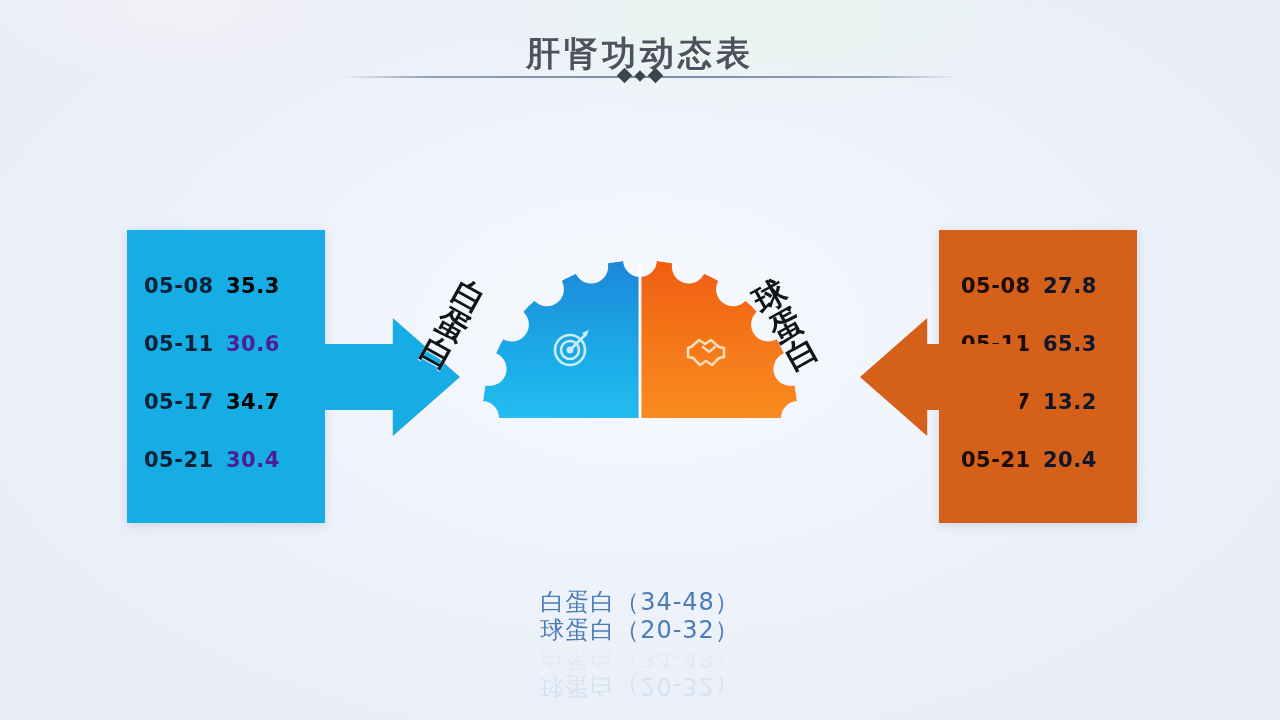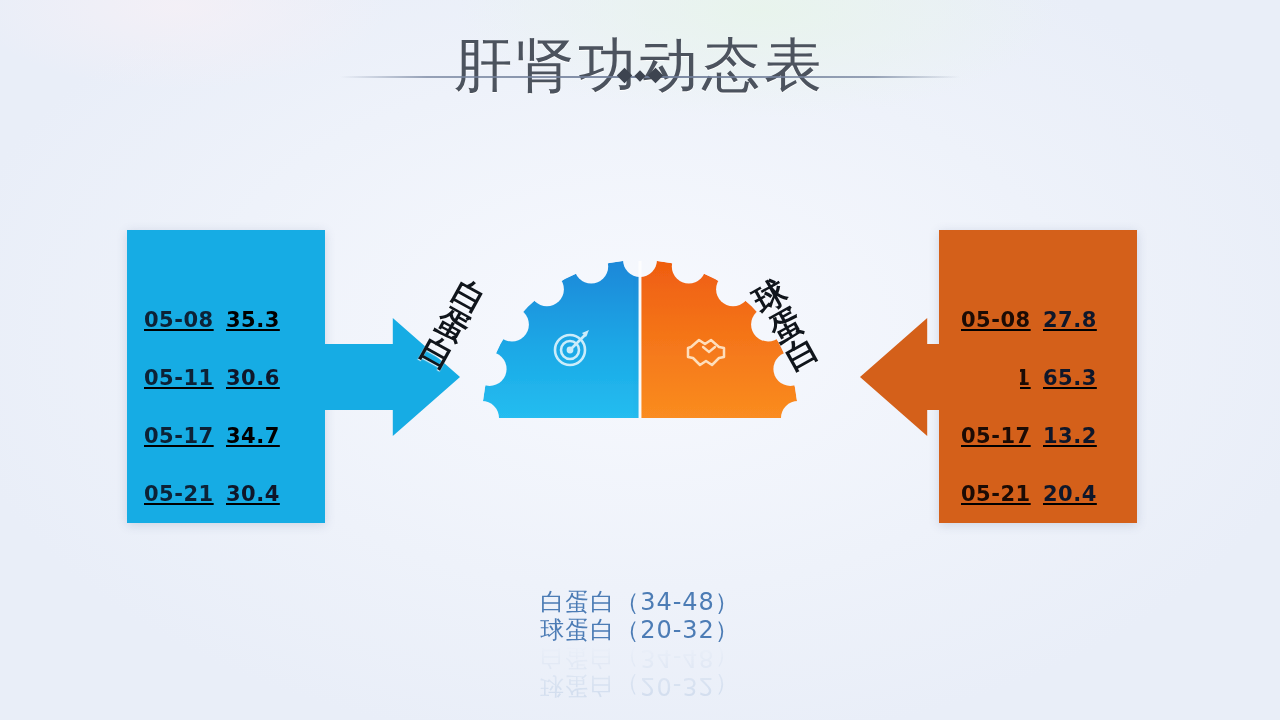--- a/index.html
+++ b/index.html
@@ -28,22 +28,22 @@
   
   #title-block {
     position: absolute;
     left: 0;
     top: 36px;
     width: 1280px;
     text-align: center;
   }
   #page-title {
     font-family: "DejaVu Sans", "Liberation Sans", sans-serif;
-    font-size: 58px;
-    font-weight: 400;
+    font-size: 34px;
+    font-weight: 700;
     letter-spacing: 4px;
     color: #4c535e;
     line-height: 1;
     text-shadow: 0 1px 0 rgba(255,255,255,0.9);
   }
   #title-rule {
     position: absolute;
     left: 340px;
     top: 76px;
     width: 620px;
@@ -85,39 +85,38 @@
   #panel-right { left: 939px; background: #d4601a; }
 
   .panel .rows {
     position: absolute;
     left: 0; right: 0;
     top: 44px;
     padding: 0 16px;
   }
   .row {
     display: flex;
-    align-items: flex-end;
+    align-items: flex-start;
     height: 58px;
     font-size: 21px;
     font-weight: bold;
     letter-spacing: 0.5px;
     font-family: "DejaVu Sans", "Liberation Sans", sans-serif;
-    text-decoration: underline;
   }
   #panel-left .rows  { padding-left: 17px; }
   #panel-right .rows { padding-left: 22px; }
   .row .date {
     color: #0d2236;
     min-width: 82px;
   }
   #panel-right .row .date { color: #1c0b04; }
   .row .value { color: #000000; }
   #panel-right .row .value { color: #0f172a; }
   .row .value.alert { color: #f02b1a; }
-  #panel-left .row .value.alert { color: #0f172a; }
+  #panel-left .row .value.alert { color: #4c1d95; }
 
   
   .arrow {
     position: absolute;
     width: 160px;
     height: 118px;
   }
   #arrow-left {
     left: 300px;
     top: 318px;

